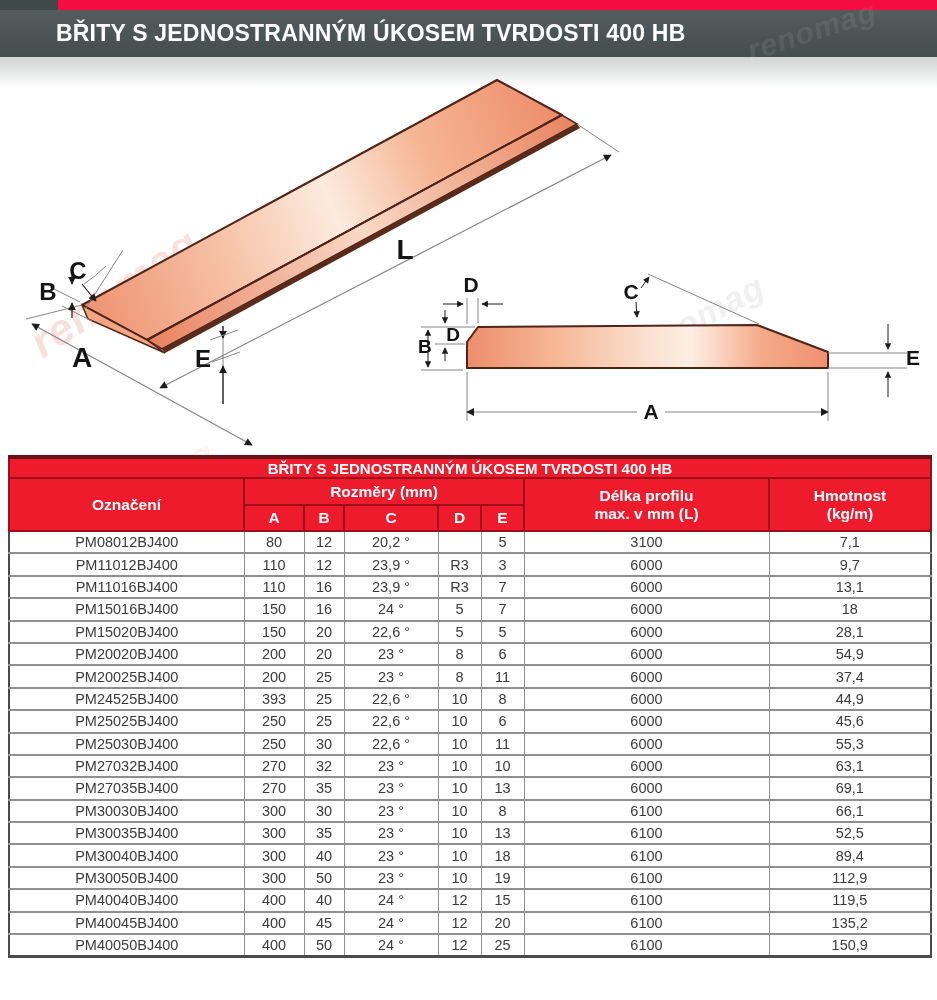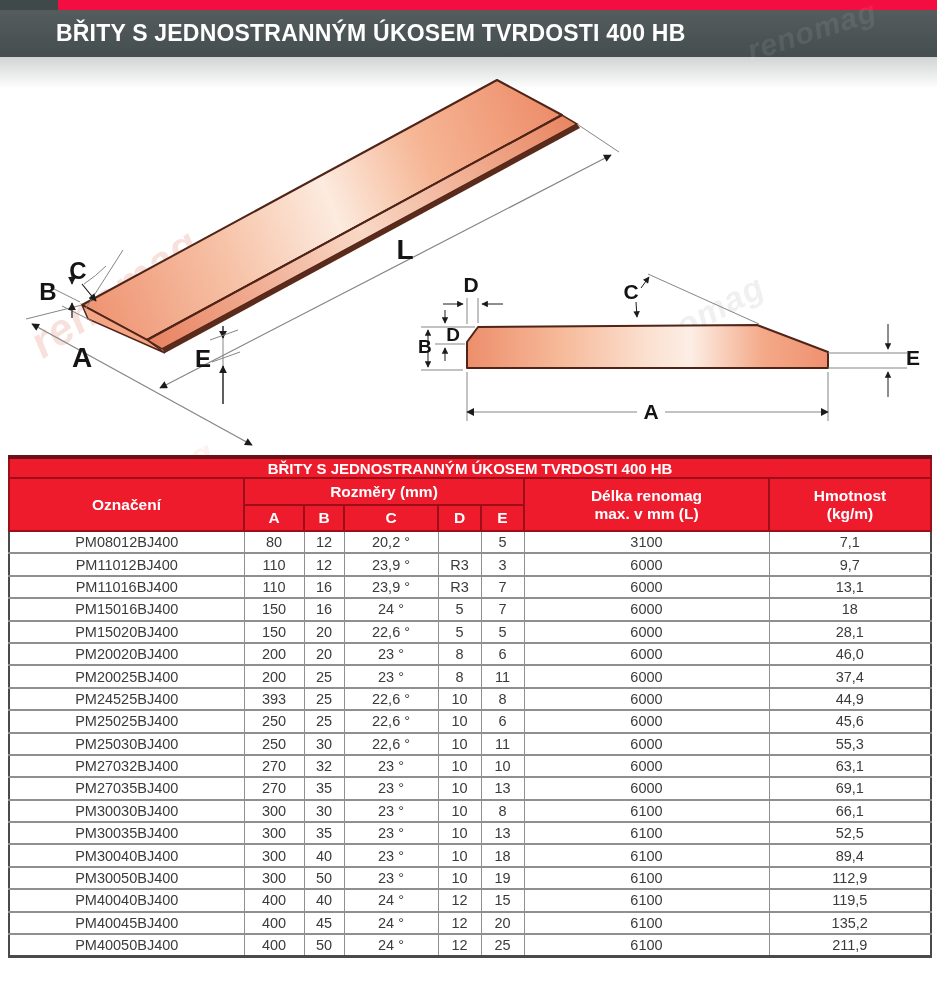--- a/index.html
+++ b/index.html
@@ -193,21 +193,21 @@
       <col style="width:162px">
   </colgroup>
   <thead>
     <tr>
       <th class="t-title" colspan="8">BŘITY S JEDNOSTRANNÝM ÚKOSEM TVRDOSTI 400 HB</th>
     </tr>
     <tr class="hrow2">
       <th rowspan="2">Označení</th>
       <th colspan="5">Rozměry (mm)</th>
       <th rowspan="2">
-        <div>Délka renomag</div>
+        <div>Délka profilu</div>
         <div>max. v mm (L)</div>
       </th>
       <th rowspan="2">
         <div>Hmotnost</div>
         <div>(kg/m)</div>
       </th>
     </tr>
     <tr class="hrow3">
       <th>A</th>
       <th>B</th>
@@ -268,21 +268,21 @@
         <td>28,1</td>
       </tr>
       <tr>
         <td>PM20020BJ400</td>
         <td>200</td>
         <td>20</td>
         <td>23 °</td>
         <td>8</td>
         <td>6</td>
         <td>6000</td>
-        <td>46,0</td>
+        <td>54,9</td>
       </tr>
       <tr>
         <td>PM20025BJ400</td>
         <td>200</td>
         <td>25</td>
         <td>23 °</td>
         <td>8</td>
         <td>11</td>
         <td>6000</td>
         <td>37,4</td>
@@ -398,16 +398,16 @@
         <td>135,2</td>
       </tr>
       <tr>
         <td>PM40050BJ400</td>
         <td>400</td>
         <td>50</td>
         <td>24 °</td>
         <td>12</td>
         <td>25</td>
         <td>6100</td>
-        <td>211,9</td>
+        <td>150,9</td>
       </tr>
     </tbody>
 </table>
 
 </body></html>

